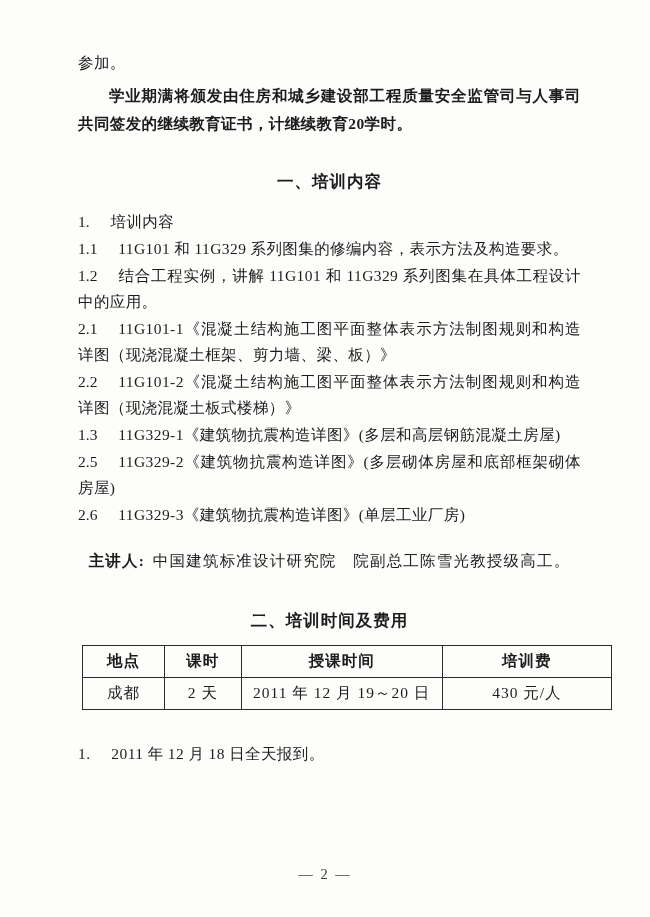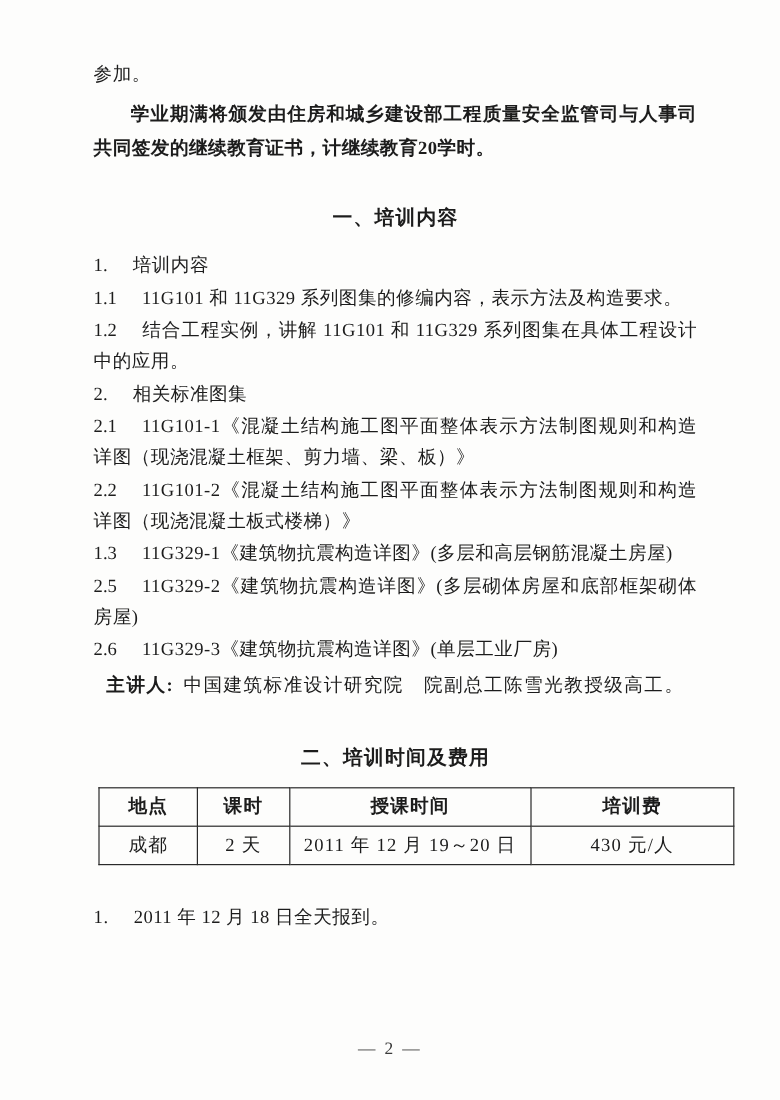--- a/index.html
+++ b/index.html
@@ -50,21 +50,21 @@
   .item {
     line-height: 26px;
     margin: 1px 0;
   }
   .item .num {
     display: inline-block;
     margin-right: 1.35em;
     letter-spacing: 0;
   }
   .lecturer {
-    margin-top: 4px;
+    margin-top: 20px;
     line-height: 26px;
     letter-spacing: 1.2px;
   }
   .lecturer .label { font-weight: bold; margin-right: 0.5em; }
   table.schedule {
     border-collapse: collapse;
     width: 530px;
     margin-left: 4px;
     table-layout: fixed;
   }
@@ -113,21 +113,20 @@
 
     <p class="body-text intro-line">参加。</p>
 
     <p class="body-text cert-para">学业期满将颁发由住房和城乡建设部工程质量安全监管司与人事司共同签发的继续教育证书，计继续教育20学时。</p>
 
     <p class="section-heading heading-1">一、培训内容</p>
 
     <p class="body-text item"><span class="num">1.</span><span>培训内容</span></p>
     <p class="body-text item"><span class="num">1.1</span><span>11G101 和 11G329 系列图集的修编内容，表示方法及构造要求。</span></p>
     <p class="body-text item"><span class="num">1.2</span><span>结合工程实例，讲解 11G101 和 11G329 系列图集在具体工程设计中的应用。</span></p>
-    <p class="body-text item"><span class="num">2.</span><span>相关标准图集</span></p>
     <p class="body-text item"><span class="num">2.1</span><span>11G101-1《混凝土结构施工图平面整体表示方法制图规则和构造详图（现浇混凝土框架、剪力墙、梁、板）》</span></p>
     <p class="body-text item"><span class="num">2.2</span><span>11G101-2《混凝土结构施工图平面整体表示方法制图规则和构造详图（现浇混凝土板式楼梯）》</span></p>
     <p class="body-text item"><span class="num">1.3</span><span>11G329-1《建筑物抗震构造详图》(多层和高层钢筋混凝土房屋)</span></p>
     <p class="body-text item"><span class="num">2.5</span><span>11G329-2《建筑物抗震构造详图》(多层砌体房屋和底部框架砌体房屋)</span></p>
     <p class="body-text item"><span class="num">2.6</span><span>11G329-3《建筑物抗震构造详图》(单层工业厂房)</span></p>
 
     <p class="lecturer"><span class="label">主讲人:</span><span>中国建筑标准设计研究院　院副总工陈雪光教授级高工。</span></p>
 
     <p class="section-heading heading-2">二、培训时间及费用</p>
 

